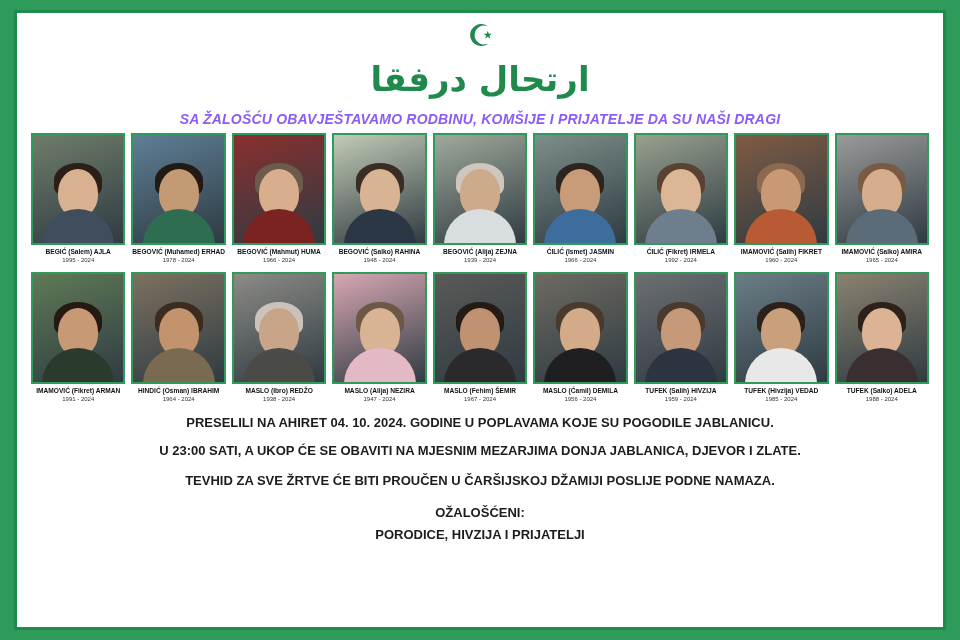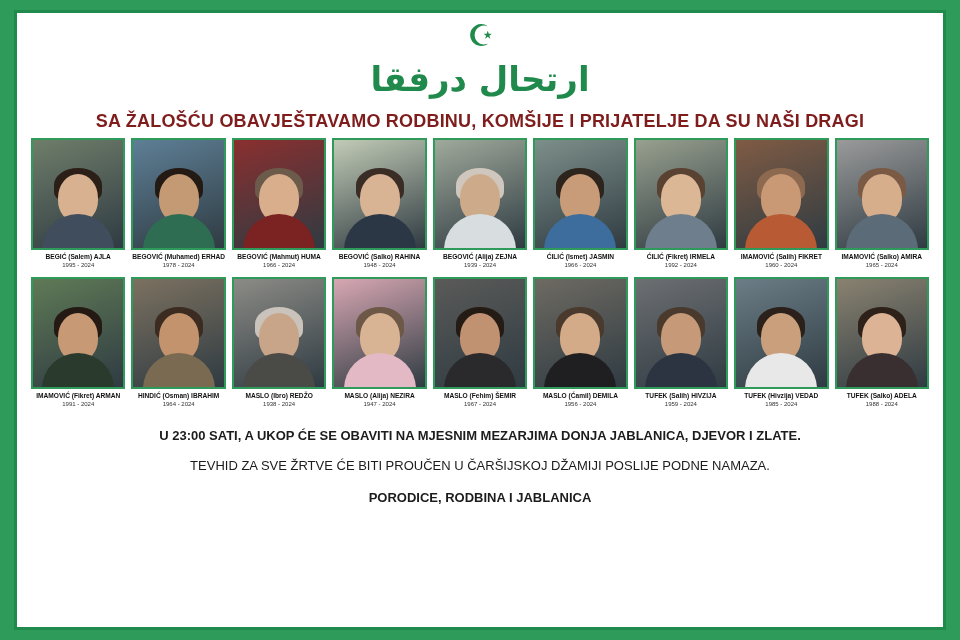--- a/index.html
+++ b/index.html
@@ -52,27 +52,28 @@
     color: #1f8a4c;
     font-family: "DejaVu Sans", sans-serif;
     font-size: 34px;
     line-height: 44px;
     height: 48px;
     margin-top: 4px;
     direction: rtl;
     font-weight: bold;
   }
   .headline {
-    color: #7f1d1d;
-    font-size: 18px;
+    color: #8b5cf6;
+    font-size: 14px;
     font-weight: bold;
     letter-spacing: 0.2px;
     margin-top: 6px;
     margin-bottom: 6px;
     text-align: center;
+    font-style: italic;
   }
   .grid {
     width: 100%;
     display: grid;
     grid-template-columns: repeat(9, 1fr);
     column-gap: 6px;
     row-gap: 2px;
   }
   .person {
     display: flex;
@@ -153,21 +154,21 @@
   }
   .para {
     margin-top: 8px;
     font-size: 13px;
     font-weight: bold;
     line-height: 20px;
   }
   .para2 {
     margin-top: 10px;
     font-size: 13px;
-    font-weight: normal;
+    font-weight: bold;
     line-height: 20px;
   }
   .closing {
     margin-top: 12px;
     font-size: 13px;
     font-weight: bold;
     line-height: 20px;
   }
   .closing .sig {
     margin-top: 2px;
@@ -365,24 +366,26 @@
               <div class="hair" style="background: rgb(46, 33, 26);"></div>
               <div class="head" style="background: rgb(220, 179, 148);"></div>
               <div class="body" style="background: rgb(58, 47, 48);"></div>
             </div>
             <div class="name">TUFEK (Salko) ADELA</div>
             <div class="years">1988 - 2024</div>
           </div>
         </div>
 
       <div class="text-block">
+        <div class="line-main">PRESELILI NA AHIRET 04. 10. 2024. GODINE U POPLAVAMA KOJE SU POGODILE JABLANICU.</div>
         <div class="para">
           <div>U 23:00 SATI, A UKOP ĆE SE OBAVITI NA MJESNIM MEZARJIMA DONJA JABLANICA, DJEVOR I ZLATE.</div>
         </div>
         <div class="para2">TEVHID ZA SVE ŽRTVE ĆE BITI PROUČEN U ČARŠIJSKOJ DŽAMIJI POSLIJE PODNE NAMAZA.</div>
         <div class="closing">
-          <div class="sig">PORODICE, RODBINA I JABLANICA</div>
+          <div>OŽALOŠĆENI:</div>
+          <div class="sig">PORODICE, HIVZIJA I PRIJATELJI</div>
         </div>
       </div>
 
     </div>
   </div>
 </div>
 
 </body></html>

